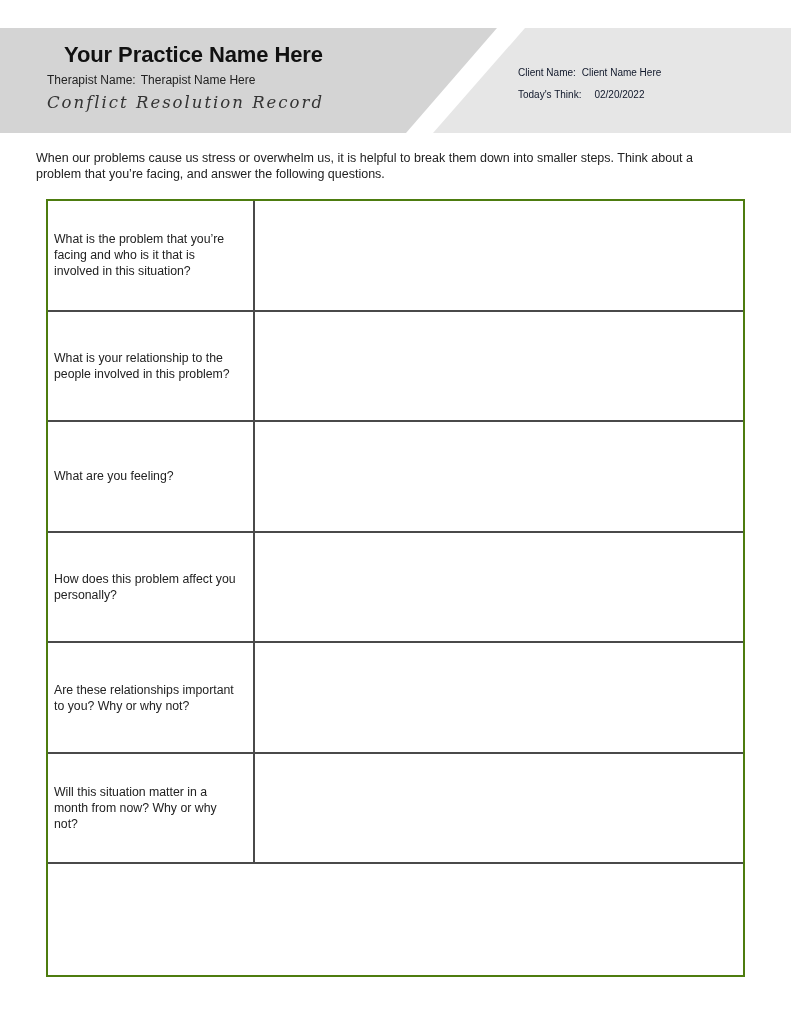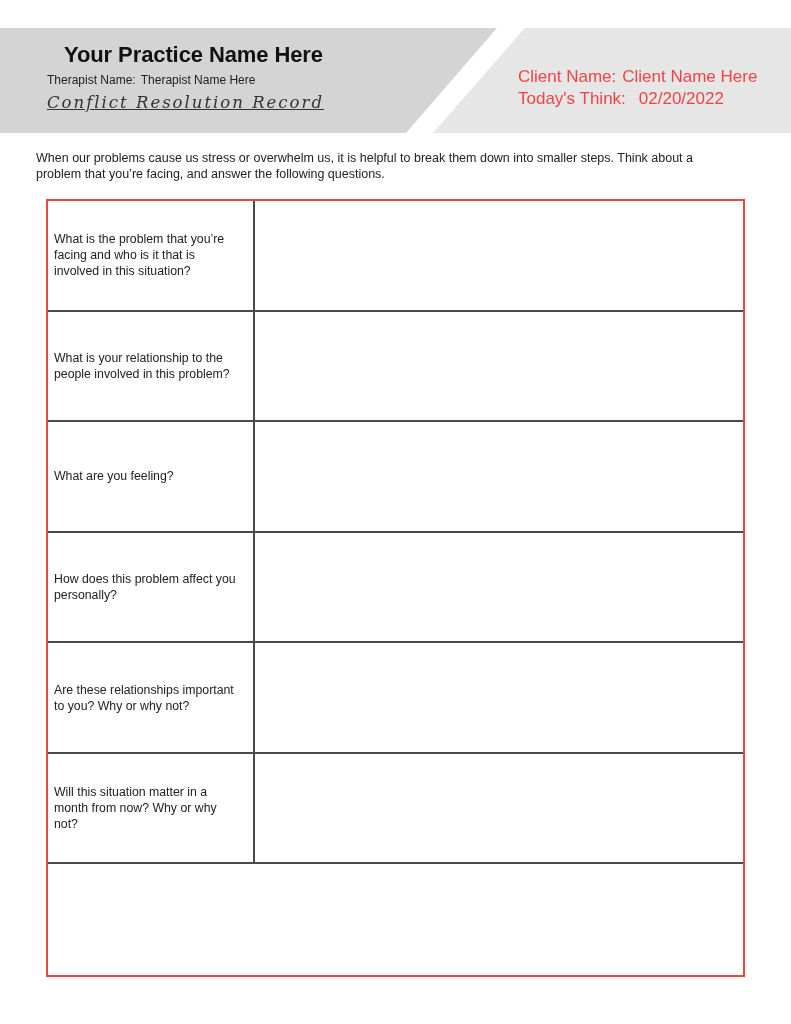--- a/index.html
+++ b/index.html
@@ -23,38 +23,38 @@
     font-size: 22px; font-weight: bold; color: #111; letter-spacing: -0.1px;
   }
   .therapist-line {
     position: absolute; left: 47px; top: 73px; font-size: 12px; color: #222;
     white-space: nowrap;
   }
   .therapist-line .val { margin-left: 5px; }
   .form-title {
     position: absolute; left: 47px; top: 93px;
     font-family: "DejaVu Serif", serif; font-style: italic;
-    font-size: 16.5px; letter-spacing: 2px; color: #333; white-space: nowrap; text-decoration: underline;
+    font-size: 16.5px; letter-spacing: 2px; color: #333; white-space: nowrap;
   }
   .client-line, .date-line {
-    position: absolute; left: 518px; font-size: 17px; color: #ef4444; white-space: nowrap;
+    position: absolute; left: 518px; font-size: 10px; color: #0f172a; white-space: nowrap;
   }
   .client-line { top: 67px; }
   .date-line { top: 89px; }
   .client-line .val { margin-left: 6px; }
   .date-line .val { margin-left: 13px; }
 
   .intro {
     position: absolute; left: 36px; top: 150px; width: 700px;
     font-size: 12.5px; line-height: 16px; color: #222;
   }
 
   .form-table {
     position: absolute; left: 46px; top: 199px; width: 699px; height: 778px;
-    border: 2px solid #ef4444;
+    border: 2px solid #4d7c0f;
     display: grid; grid-template-columns: 207px 1fr;
     grid-template-rows: repeat(7, 1fr);
   }
   .q-cell {
     border-right: 2px solid #4a4a4a;
     border-bottom: 2px solid #4a4a4a;
     display: flex; align-items: center;
     padding: 0 10px 0 6px;
     font-size: 12.3px; line-height: 16px; color: #222;
   }

